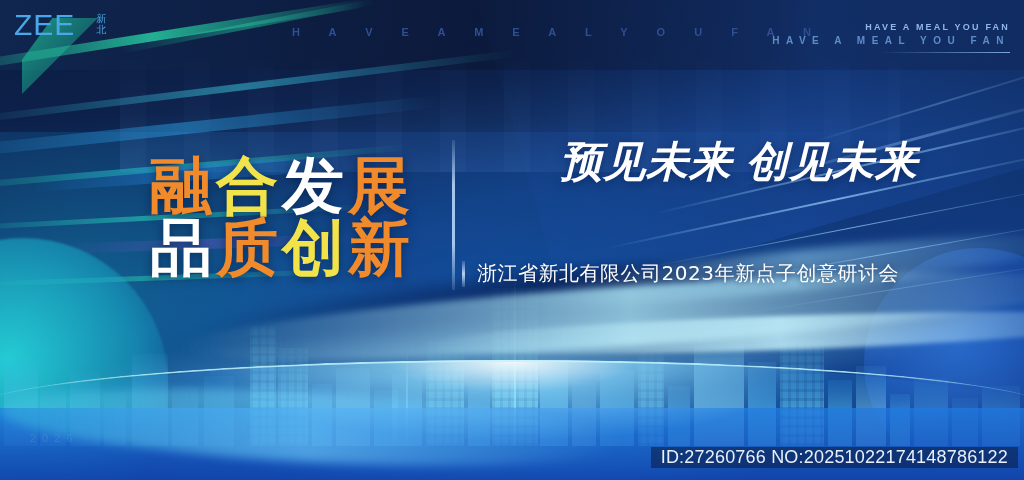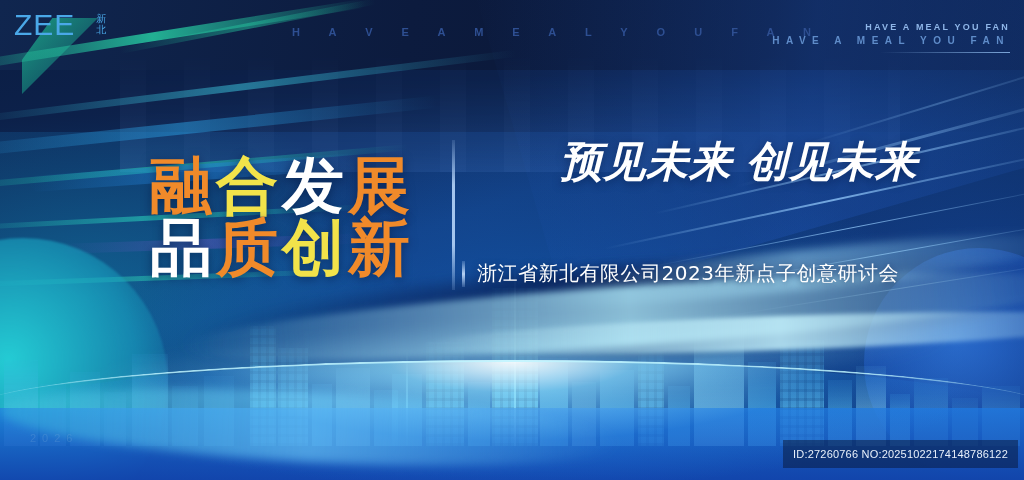--- a/index.html
+++ b/index.html
@@ -214,21 +214,21 @@
   .watermark { position:absolute; left:18px; bottom:8px; display:flex; align-items:baseline; gap:10px; }
   .wm-cn {
     font-family:"DejaVu Sans","Liberation Sans",sans-serif;
     font-size:25px; font-weight:700; color:#ffffff; letter-spacing:1px;
   }
   .wm-url { font-size:22px; font-weight:700; color:#ffffff; letter-spacing:.5px; }
 
   .idbox {
     position:absolute; right:6px; bottom:12px;
     background:rgba(10,28,66,.55);
-    padding:8px 10px; color:#e8f0fb; font-size:11px; letter-spacing:.2px; white-space:nowrap;
+    padding:0 10px; color:#e8f0fb; font-size:18px; letter-spacing:.2px; white-space:nowrap;
   }
 
   .ghost-2022 { position:absolute; left:30px; bottom:36px; font-size:11px; color:rgba(120,170,220,.28); letter-spacing:6px; }
 </style>
 </head>
 <body>
 
 <div id="poster">
 
   <div class="layer">

